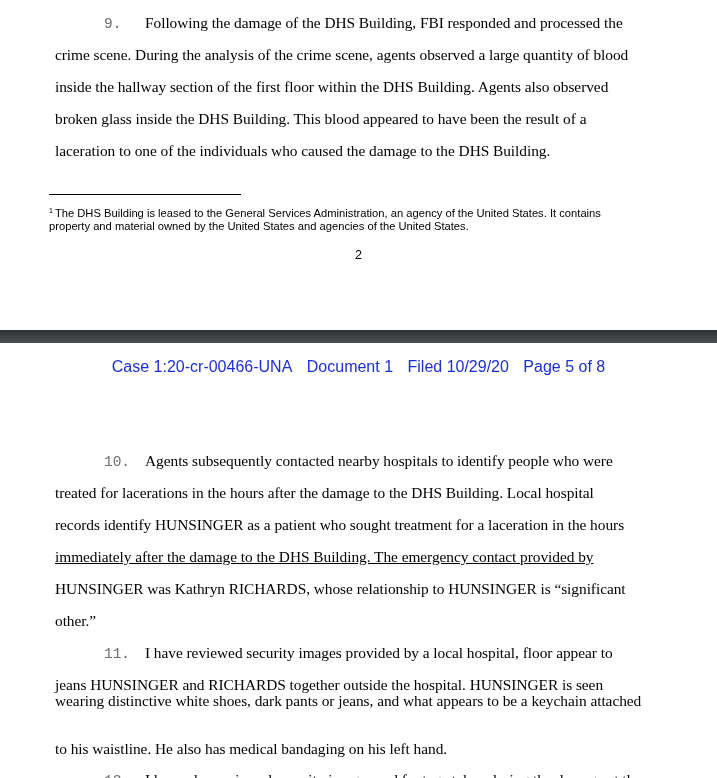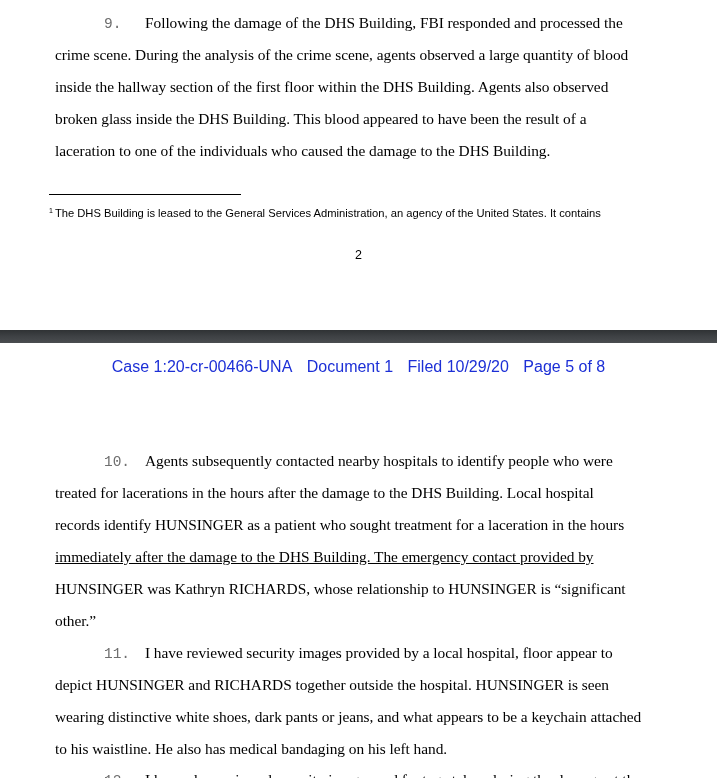--- a/index.html
+++ b/index.html
@@ -121,20 +121,21 @@
   <div class="body-line" style="top:45px;">crime scene.  During the analysis of the crime scene, agents observed a large quantity of blood</div>
   <div class="body-line" style="top:77px;">inside the hallway section of the first floor within the DHS Building.  Agents also observed</div>
   <div class="body-line" style="top:109px;">broken glass inside the DHS Building.  This blood appeared to have been the result of a</div>
   <div class="body-line" style="top:141px;">laceration to one of the individuals who caused the damage to the DHS Building.</div>
 
   <div class="footnote-rule"></div>
 
   <div class="footnote-line" style="top:203px;">
     <sup>1</sup><span>The DHS Building is leased to the General Services Administration, an agency of the United States. It contains</span>
   </div>
+  <div class="footnote-line" style="top:219px;">property and material owned by the United States and agencies of the United States.</div>
 
   <div class="page-number">2</div>
 </div>
 
 <div class="page-divider"></div>
 
 <div class="page page-bottom"></div>
 
 <div class="case-header">
   <span>Case 1:20-cr-00466-UNA</span>
@@ -148,19 +149,19 @@
 </div>
 <div class="body-line" style="top:483px;">treated for lacerations in the hours after the damage to the DHS Building.  Local hospital</div>
 <div class="body-line" style="top:515px;">records identify HUNSINGER as a patient who sought treatment for a laceration in the hours</div>
 <div class="body-line" style="top:547px;text-decoration:underline;">immediately after the damage to the DHS Building.  The emergency contact provided by</div>
 <div class="body-line" style="top:579px;">HUNSINGER was Kathryn RICHARDS, whose relationship to HUNSINGER is “significant</div>
 <div class="body-line" style="top:611px;">other.”</div>
 
 <div class="body-line indent" style="top:643px;">
   <span class="para-num">11.</span><span>I have reviewed security images provided by a local hospital, floor appear to</span>
 </div>
-<div class="body-line" style="top:675px;">depict HUNSINGER and RICHARDS together outside the hospital.  HUNSINGER is seen</div>
-<div class="body-line" style="top:707px;">wearing distinctive white shoes, dark pants or jeans, and what appears to be a keychain attached</div>
+<div class="body-line" style="top:675px;">jeans HUNSINGER and RICHARDS together outside the hospital.  HUNSINGER is seen</div>
+<div class="body-line" style="top:691px;">wearing distinctive white shoes, dark pants or jeans, and what appears to be a keychain attached</div>
 <div class="body-line" style="top:739px;text-align:right;">to his waistline.  He also has medical bandaging on his left hand.</div>
 
 <div class="cut-line">
   <span class="para-num">12.</span><span>I have also reviewed security images and footage taken during the damage at the</span>
 </div>
 
 </body></html>

